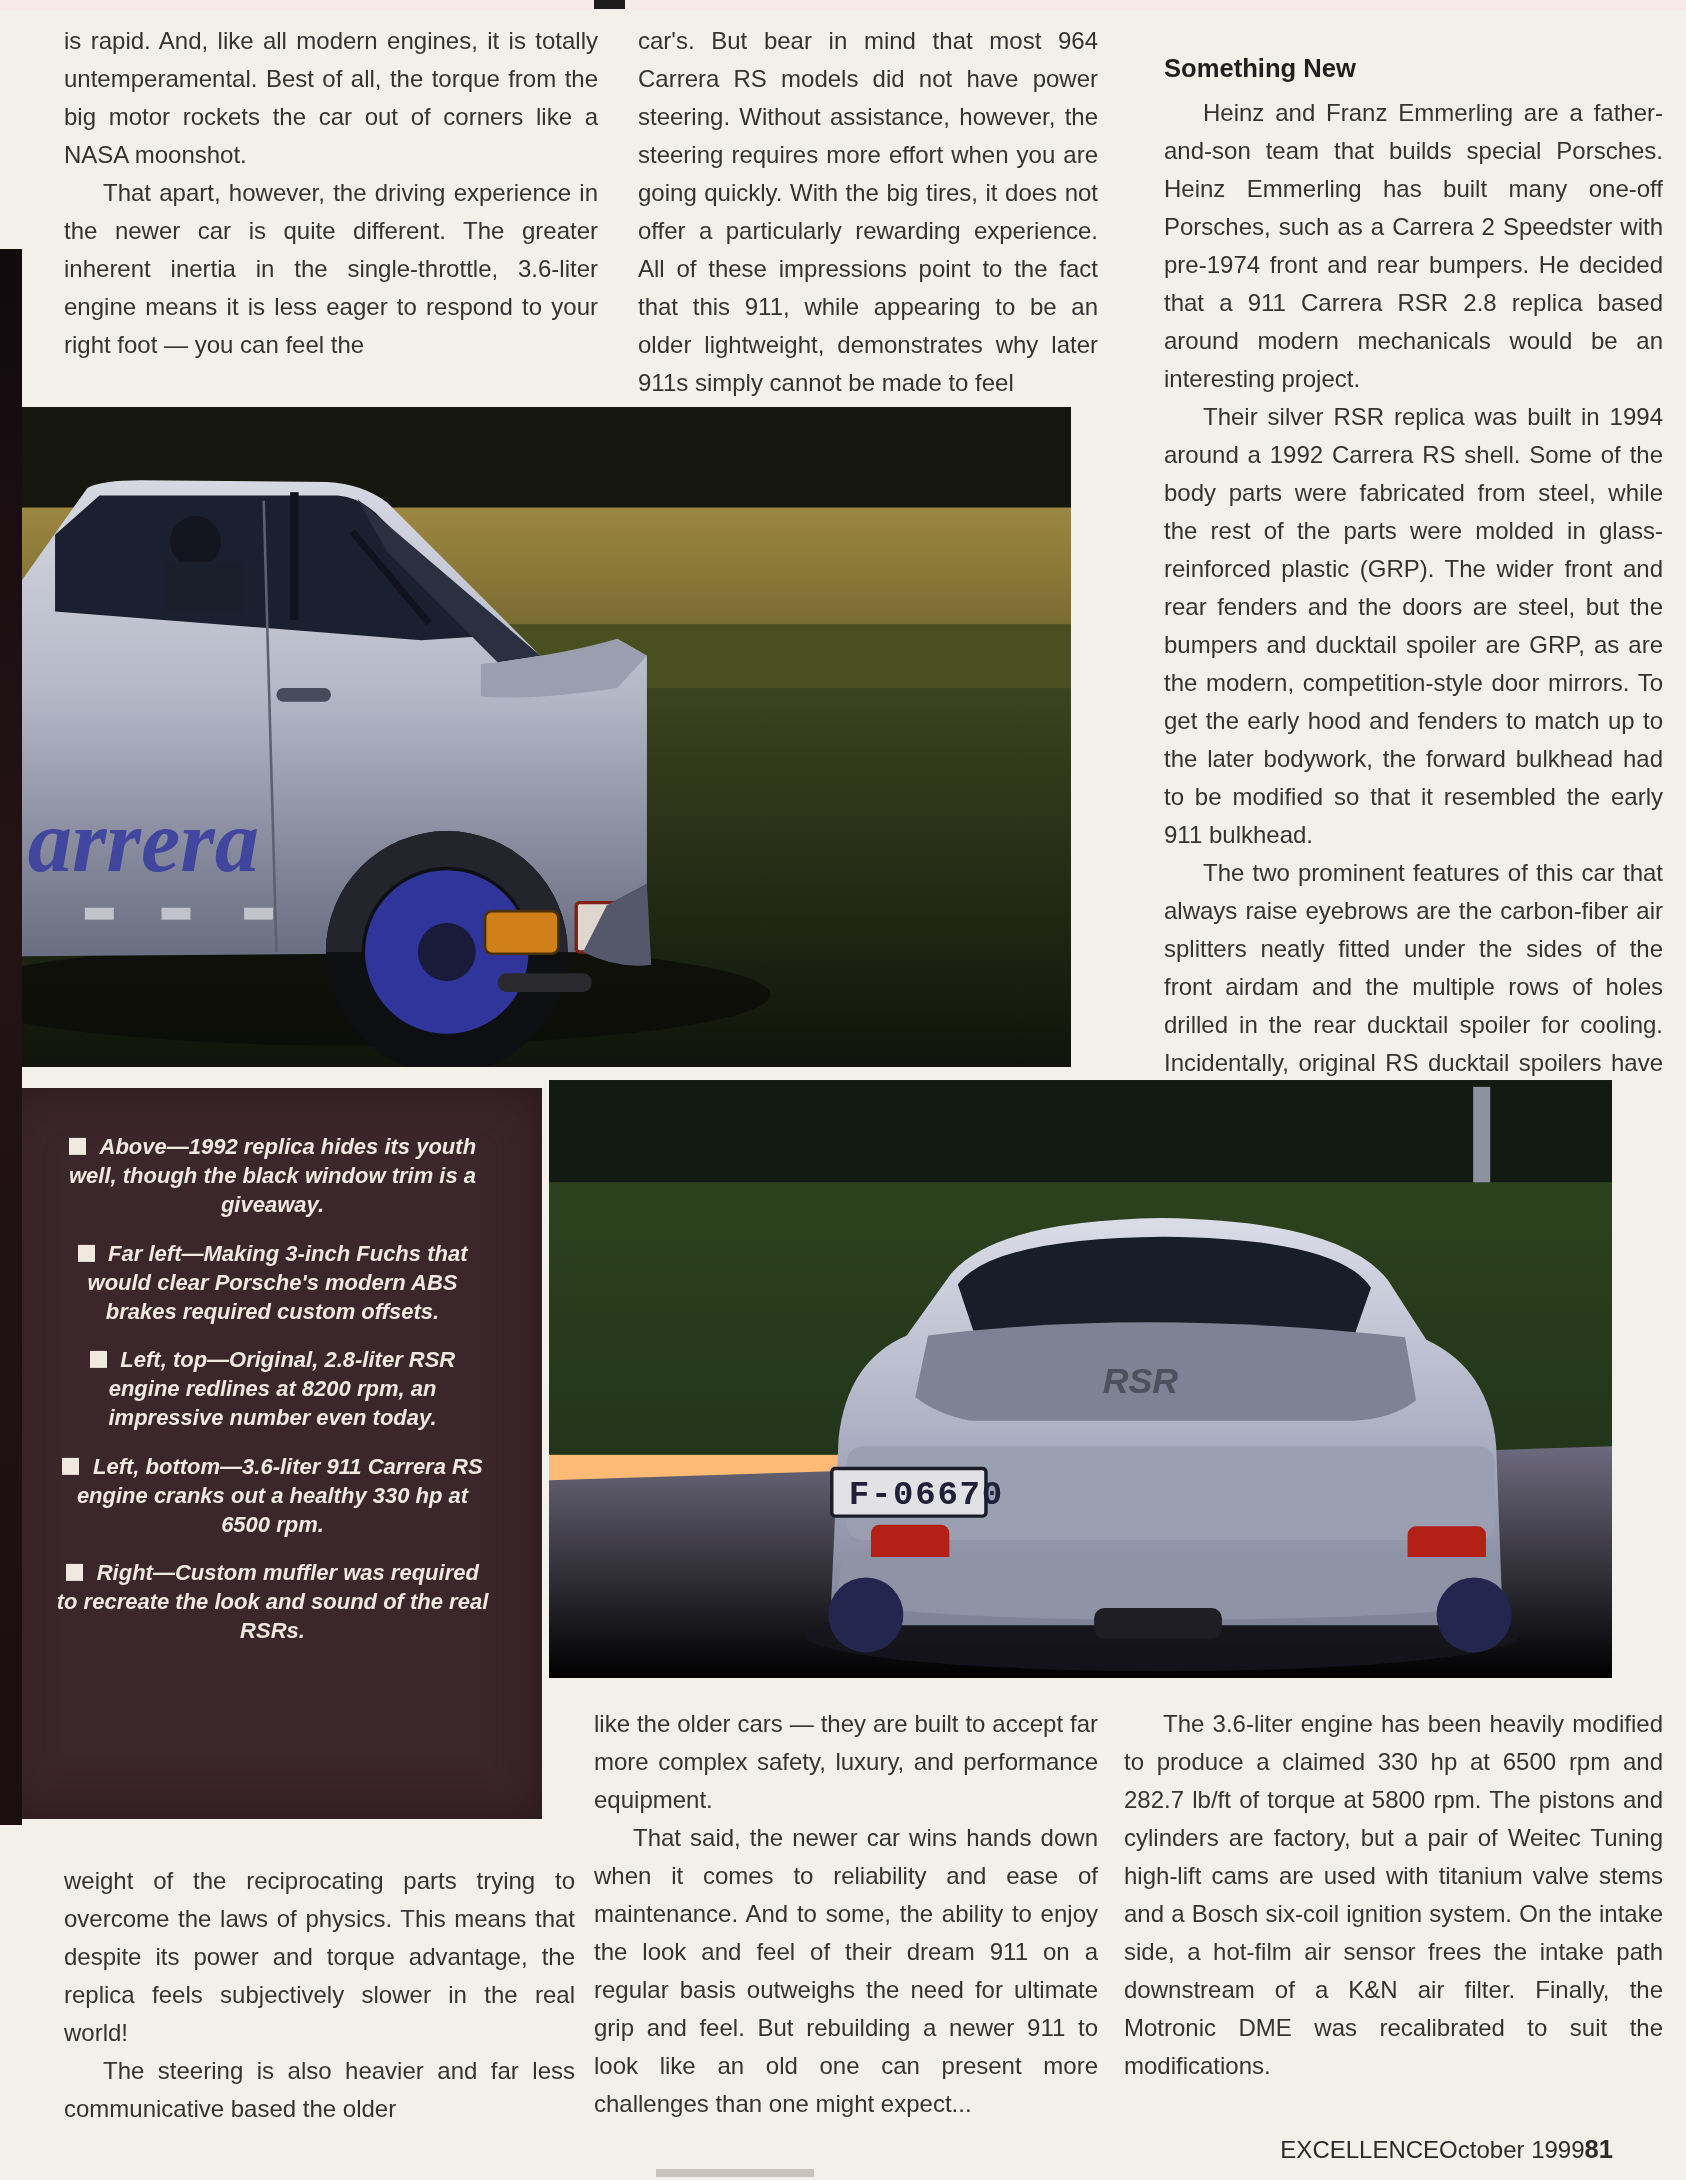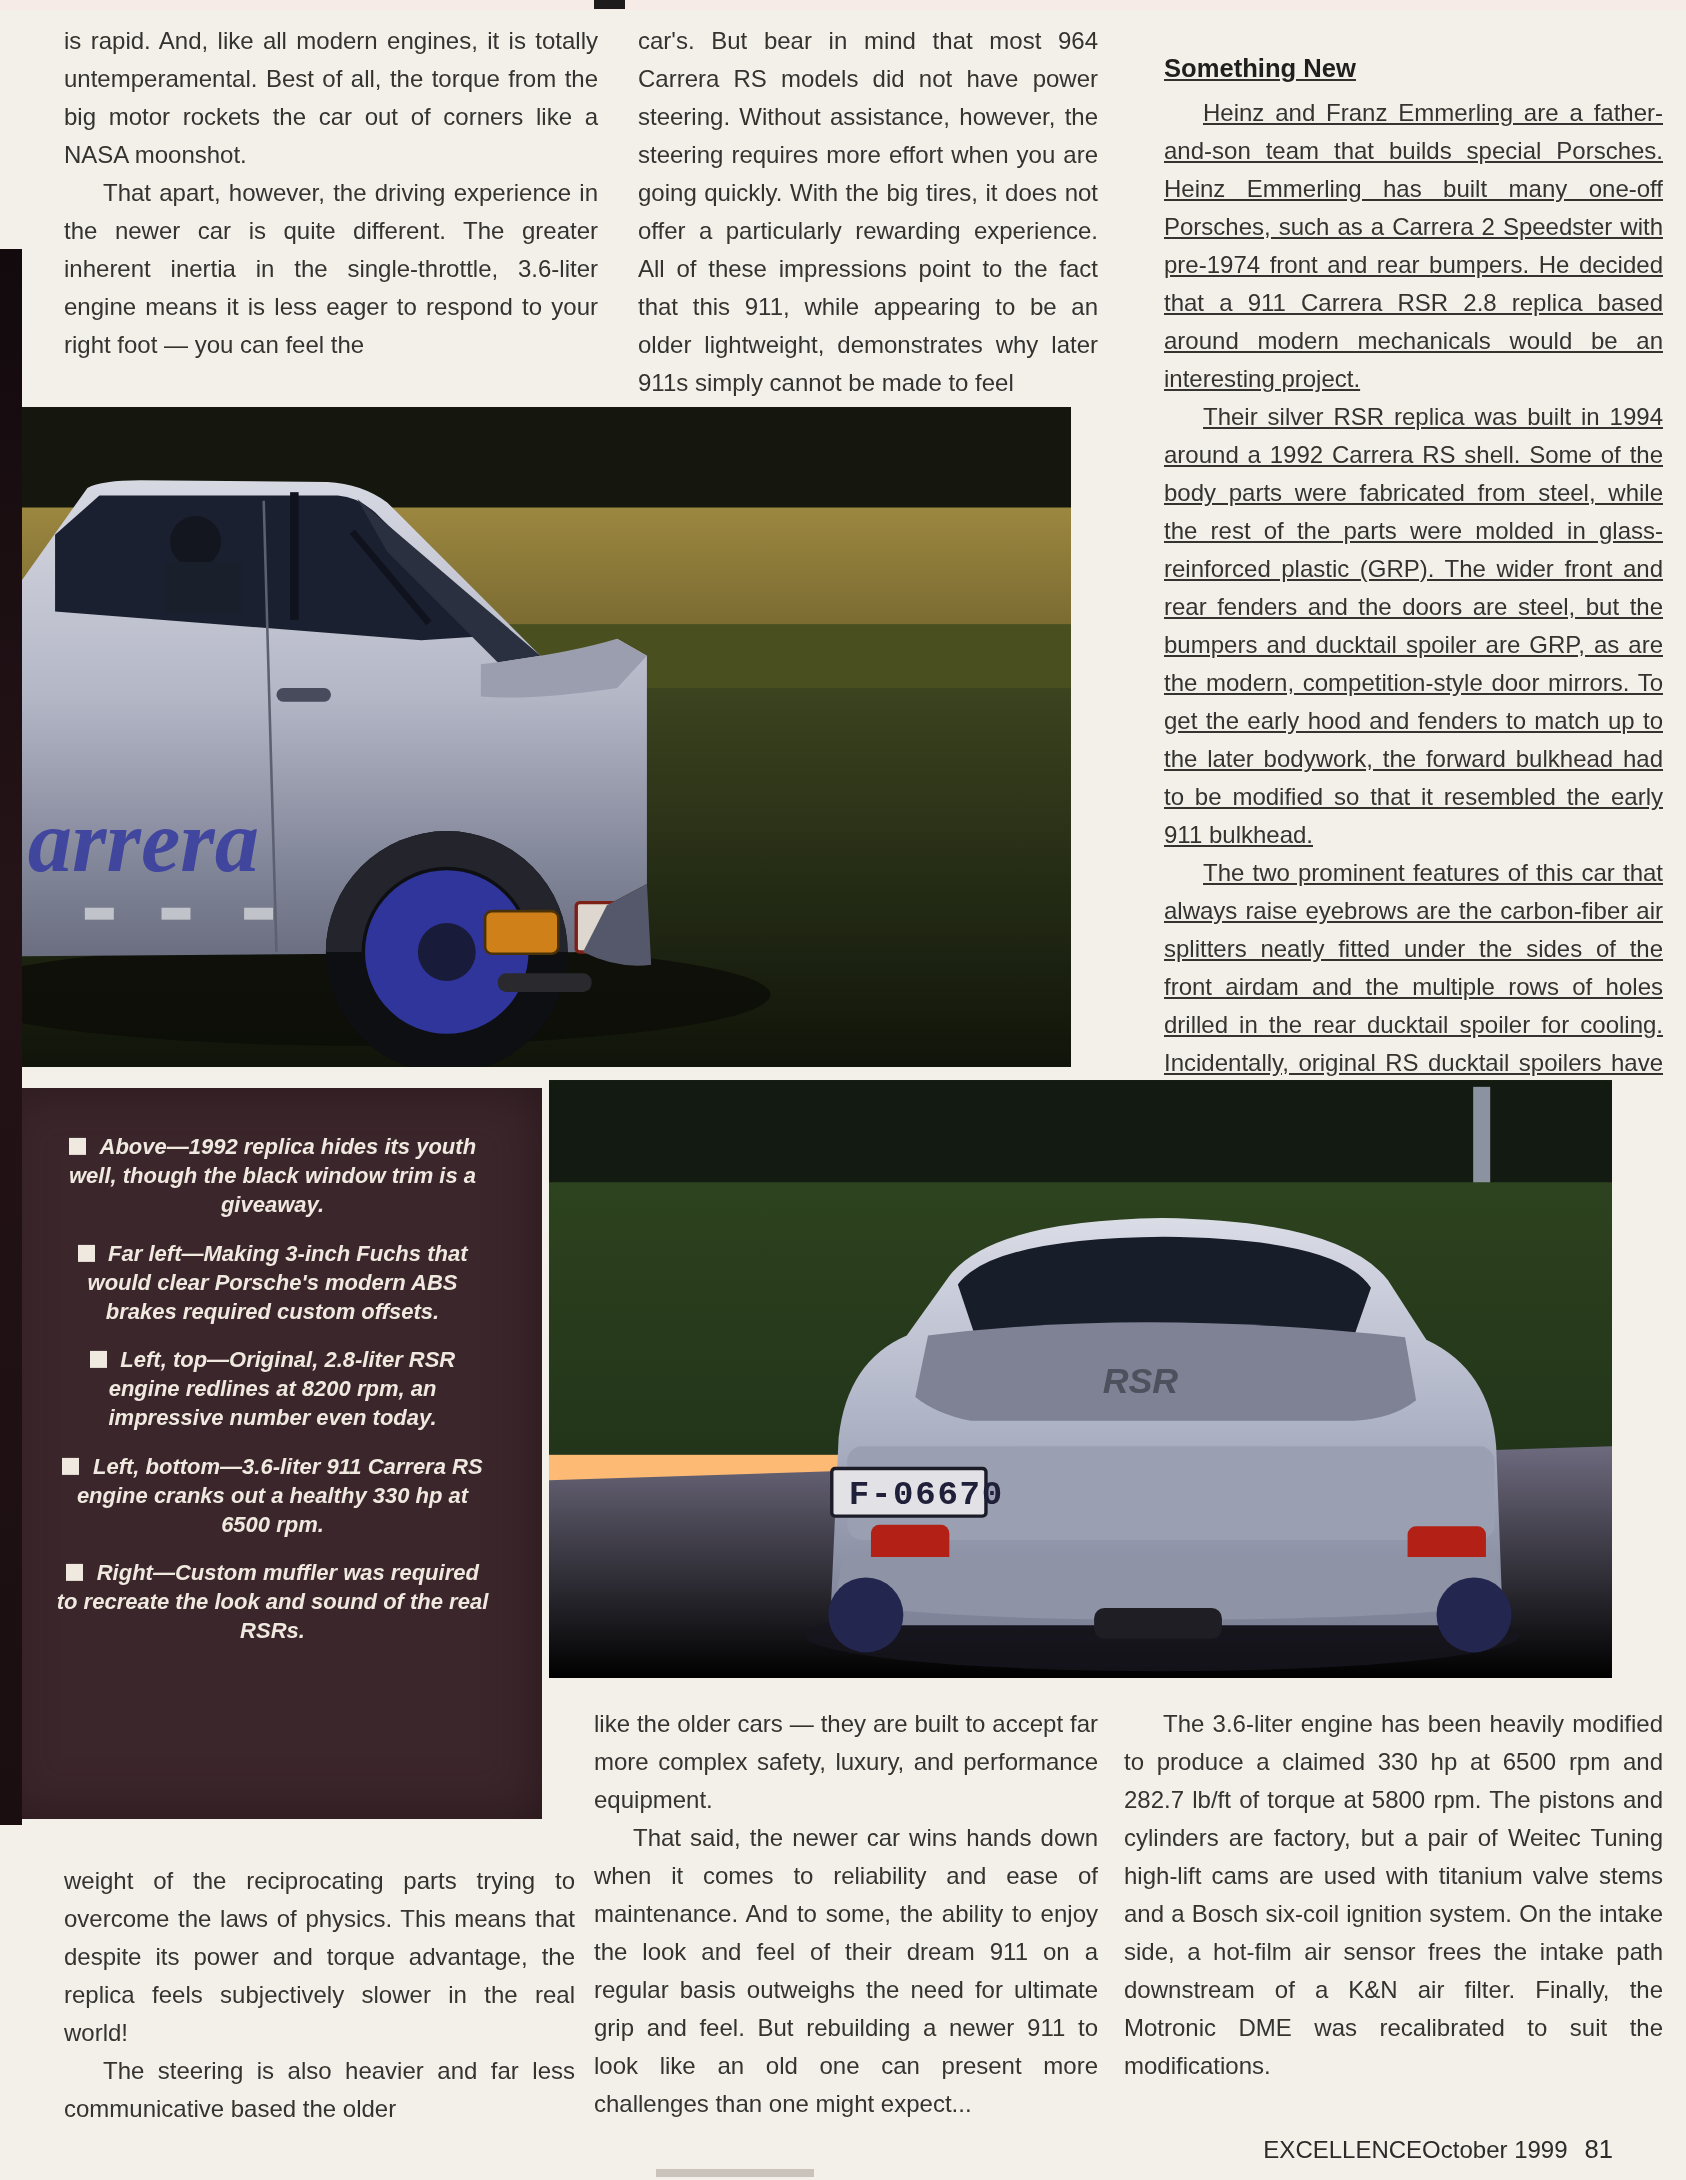--- a/index.html
+++ b/index.html
@@ -24,40 +24,40 @@
   .photo svg { display:block; }
   
   .strip-left { position:absolute; left:0; top:249px; width:22px; height:1576px;
     background:linear-gradient(180deg,#120a0d 0%, #241317 40%, #1a0e11 100%); z-index:40; }
   .top-tint { position:absolute; left:0; top:0; width:1687px; height:10.2px; background:#f7ebe7; }
   .top-mark { position:absolute; left:594px; top:0; width:31px; height:8.5px; background:#1d1b1b; }
   .bottom-smudge { position:absolute; left:656px; top:2169px; width:158px; height:7.7px; background:#c9c3bb; }
   
   .footer { position:absolute; top:2135px; right:74px; font-size:24px; color:#2c2b29; text-align:right; }
   .footer .issue { }
-  .footer .pagenum { font-weight:normal; margin-left:17px; font-size:25.6px; }
+  .footer .pagenum { font-weight:bold; font-size:25.6px; }
 </style>
 </head>
 <body>
 
 <div class="page">
 
   <div class="top-tint abs"></div>
   <div class="top-mark abs"></div>
 
   <div class="col" style="left:49px; top:22px; width:534px;">
     <p>is rapid. And, like all modern engines, it is totally untemperamental. Best of all, the torque from the big motor rockets the car out of corners like a NASA moonshot.</p>
     <p class="indent">That apart, however, the driving experience in the newer car is quite different. The greater inherent inertia in the single-throttle, 3.6-liter engine means it is less eager to respond to your right foot — you can feel the</p>
   </div>
 
   <div class="col" style="left:623px; top:22px; width:460px;">
     <p>car's. But bear in mind that most 964 Carrera RS models did not have power steering. Without assistance, however, the steering requires more effort when you are going quickly. With the big tires, it does not offer a particularly rewarding experience. All of these impressions point to the fact that this 911, while appearing to be an older lightweight, demonstrates why later 911s simply cannot be made to feel</p>
   </div>
 
-  <div class="col" style="left:1149px; top:49px; width:499px;text-decoration:underline;">
+  <div class="col" style="left:1149px; top:49px; width:499px;">
     <h3 class="subhead">Something New</h3>
     <p class="indent">Heinz and Franz Emmerling are a father-and-son team that builds special Porsches. Heinz Emmerling has built many one-off Porsches, such as a Carrera 2 Speedster with pre-1974 front and rear bumpers. He decided that a 911 Carrera RSR 2.8 replica based around modern mechanicals would be an interesting project.</p>
     <p class="indent">Their silver RSR replica was built in 1994 around a 1992 Carrera RS shell. Some of the body parts were fabricated from steel, while the rest of the parts were molded in glass-reinforced plastic (GRP). The wider front and rear fenders and the doors are steel, but the bumpers and ducktail spoiler are GRP, as are the modern, competition-style door mirrors. To get the early hood and fenders to match up to the later bodywork, the forward bulkhead had to be modified so that it resembled the early 911 bulkhead.</p>
     <p class="indent">The two prominent features of this car that always raise eyebrows are the carbon-fiber air splitters neatly fitted under the sides of the front airdam and the multiple rows of holes drilled in the rear ducktail spoiler for cooling. Incidentally, original RS ducktail spoilers have aluminum frames. All replicas are molded.</p>
   </div>
 
   <div class="photo" style="left:21px; top:407px; width:1050px; height:660px;">
     <svg width="1050" height="660" viewBox="0 0 1233 775">
       <defs>
         <linearGradient id="gold1" x1="0" y1="0" x2="0" y2="1">

